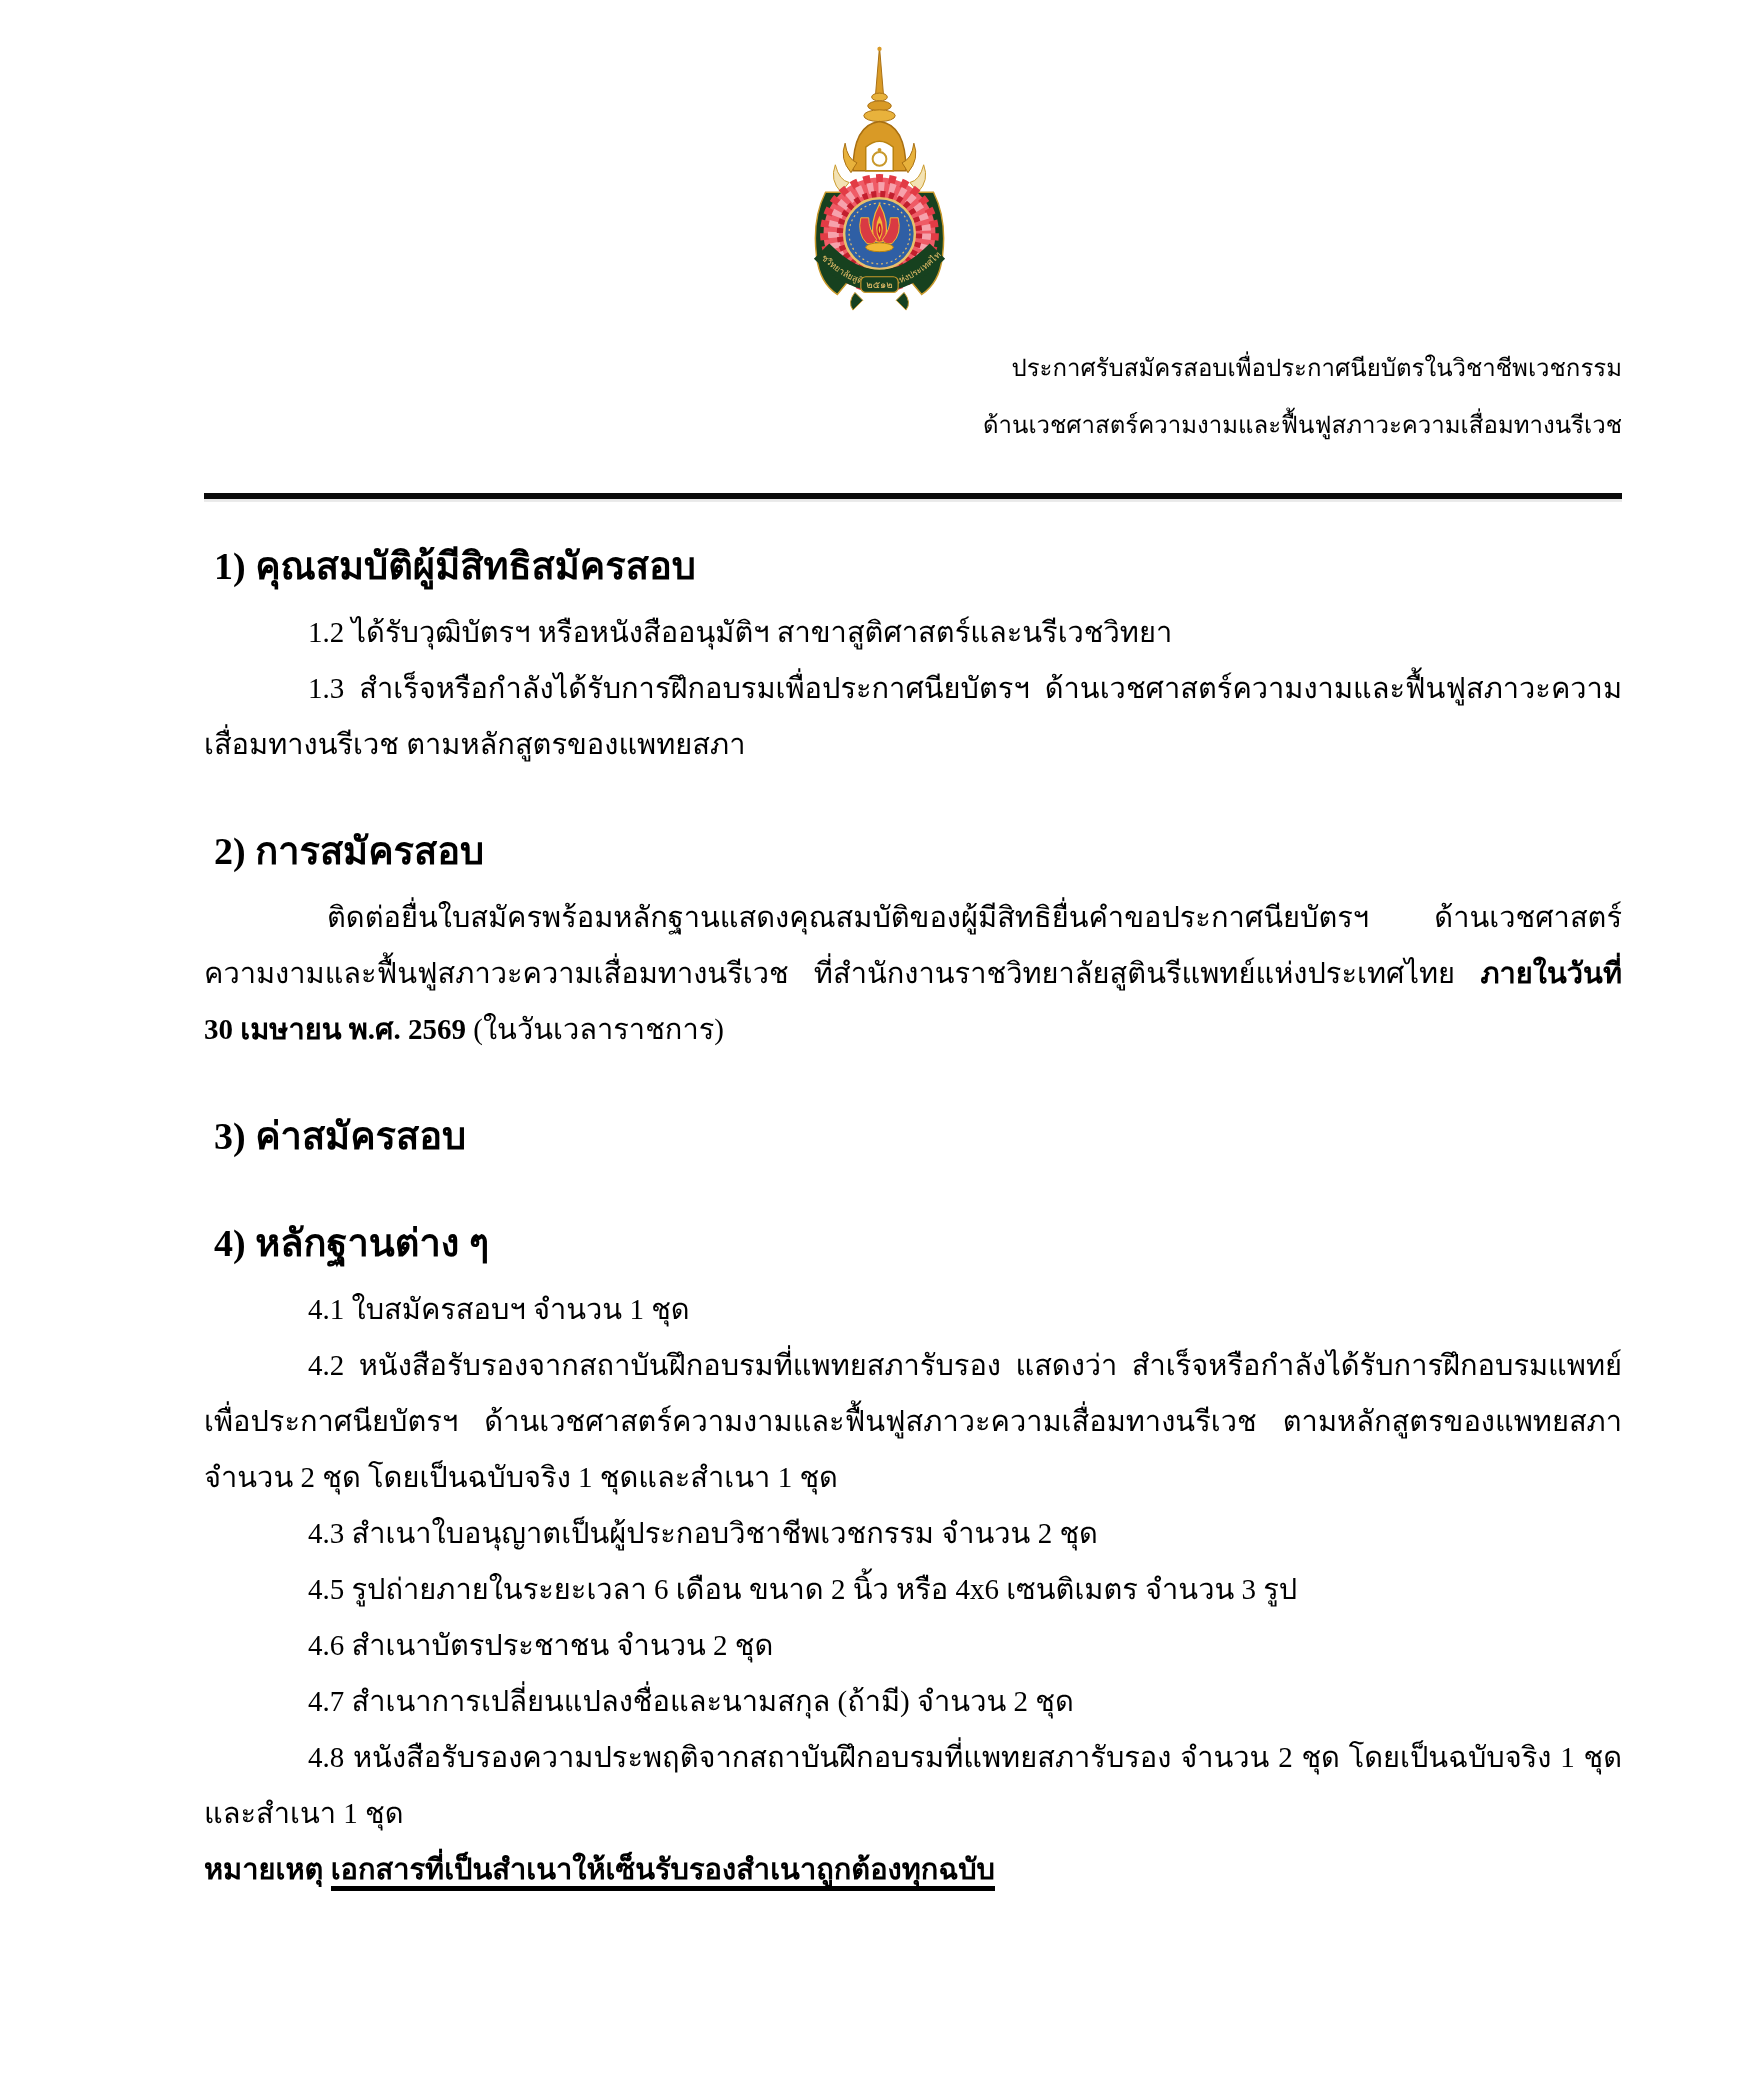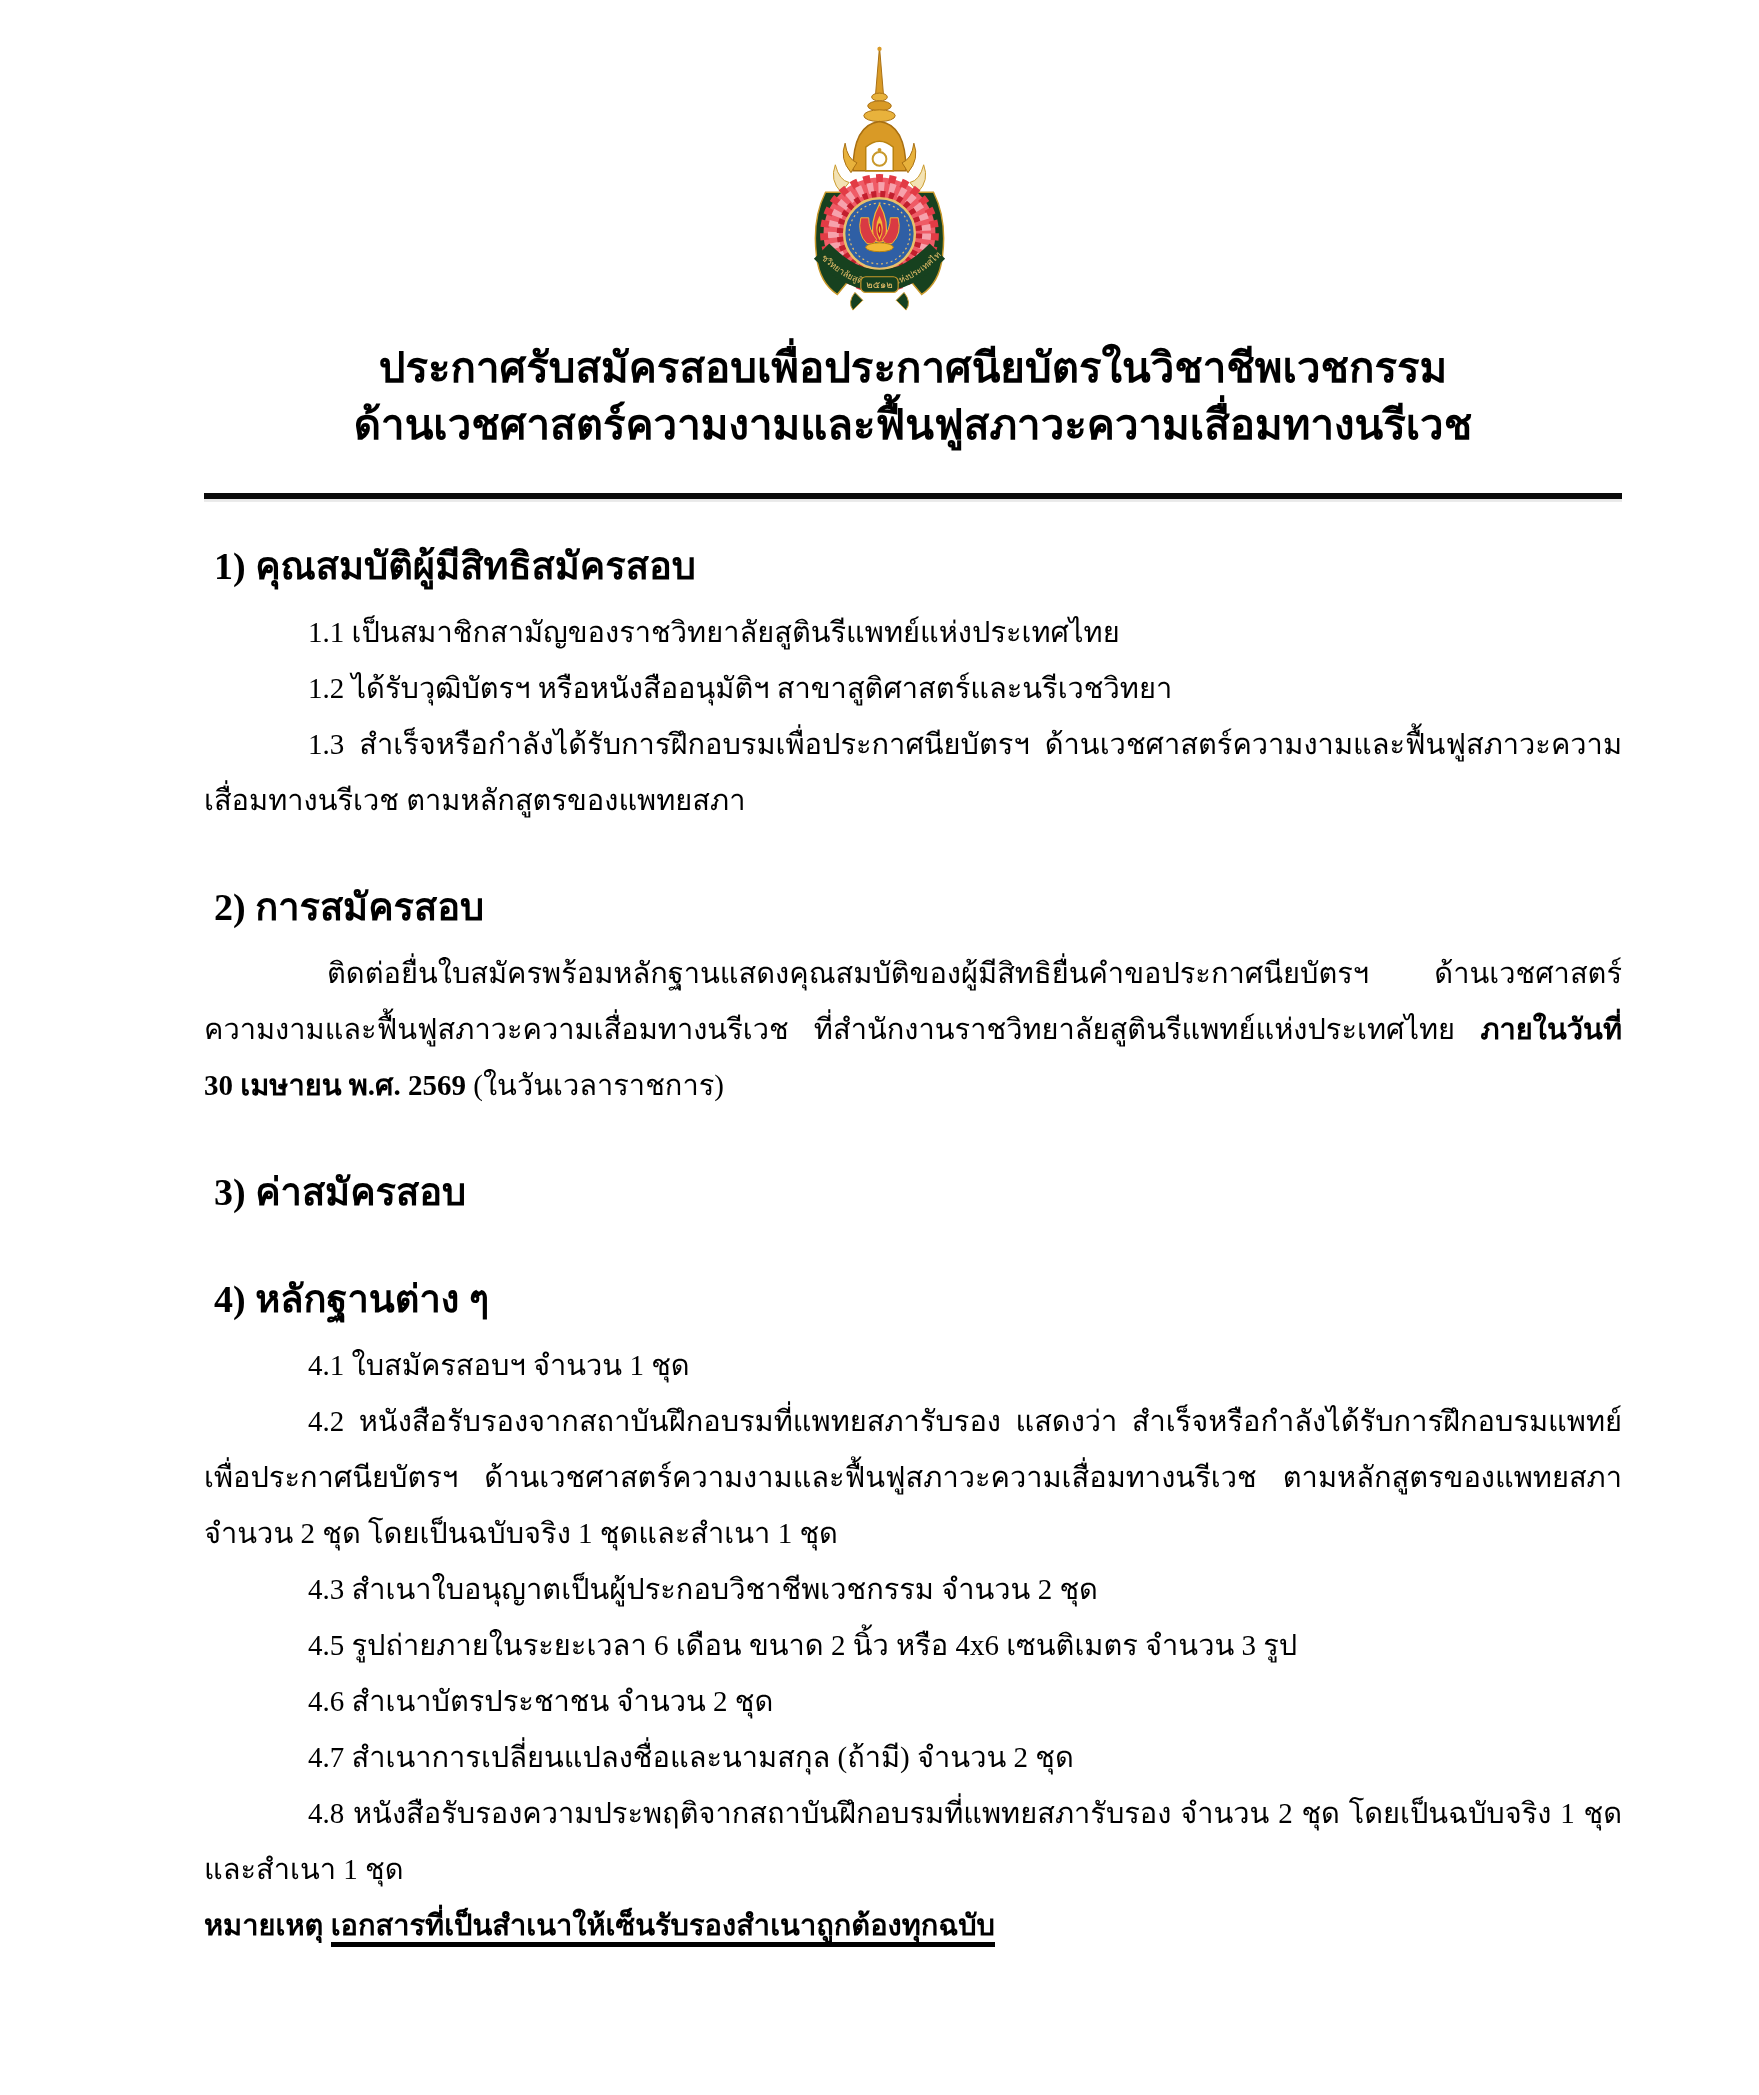--- a/index.html
+++ b/index.html
@@ -8,22 +8,22 @@
     width:1759px; height:2096px;
     background:#ffffff; color:#000;
     font-family:"Liberation Serif","DejaVu Serif",serif;
     overflow:hidden;
   }
   .content { padding:0 137px 0 204px; }
   .emblem-wrap { text-align:center; padding-top:45px; height:271px; }
   .emblem-wrap svg { display:inline-block; }
   .title-block { margin-top:23.5px; }
   .title-line {
-    text-align:center; font-weight:bold;
-    font-size:42px; line-height:57px; margin:0;
+    text-align:right; font-weight:normal;
+    font-size:24px; line-height:57px; margin:0;
   }
   .rule {
     margin:39px 0 0 0; border:0; height:0;
     border-top:6.9px solid #0a0a0a;
     box-shadow:0 2.9px 0 #e9e9e9;
   }
   .sec-heading {
     font-weight:bold; font-size:38px; line-height:56px; margin:10px;
   }
   .sec-heading.first { margin-top:39px; }
@@ -94,21 +94,20 @@
 
   <div class="content">
     <div class="title-block">
       <p class="title-line">ประกาศรับสมัครสอบเพื่อประกาศนียบัตรในวิชาชีพเวชกรรม</p>
       <p class="title-line">ด้านเวชศาสตร์ความงามและฟื้นฟูสภาวะความเสื่อมทางนรีเวช</p>
     </div>
 
     <hr class="rule">
 
     <p class="sec-heading first">1) คุณสมบัติผู้มีสิทธิสมัครสอบ</p>
-    <p class="body-line item">1.1 เป็นสมาชิกสามัญของราชวิทยาลัยสูตินรีแพทย์แห่งประเทศไทย</p>
     <p class="body-line item">1.2 ได้รับวุฒิบัตรฯ หรือหนังสืออนุมัติฯ สาขาสูติศาสตร์และนรีเวชวิทยา</p>
     <p class="body-line item">1.3 สำเร็จหรือกำลังได้รับการฝึกอบรมเพื่อประกาศนียบัตรฯ ด้านเวชศาสตร์ความงามและฟื้นฟูสภาวะความเสื่อมทางนรีเวช ตามหลักสูตรของแพทยสภา</p>
 
     <p class="sec-heading gap">2) การสมัครสอบ</p>
     <p class="body-line para"><span>ติดต่อยื่นใบสมัครพร้อมหลักฐานแสดงคุณสมบัติของผู้มีสิทธิยื่นคำขอประกาศนียบัตรฯ ด้านเวชศาสตร์ความงามและฟื้นฟูสภาวะความเสื่อมทางนรีเวช ที่สำนักงานราชวิทยาลัยสูตินรีแพทย์แห่งประเทศไทย </span><span class="seg-b">ภายในวันที่  30 เมษายน พ.ศ. 2569 </span><span>(ในวันเวลาราชการ)</span></p>
 
     <p class="sec-heading gap">3) ค่าสมัครสอบ</p>
 
     <p class="sec-heading gap">4) หลักฐานต่าง ๆ</p>
     <p class="body-line item">4.1 ใบสมัครสอบฯ จำนวน 1 ชุด</p>

